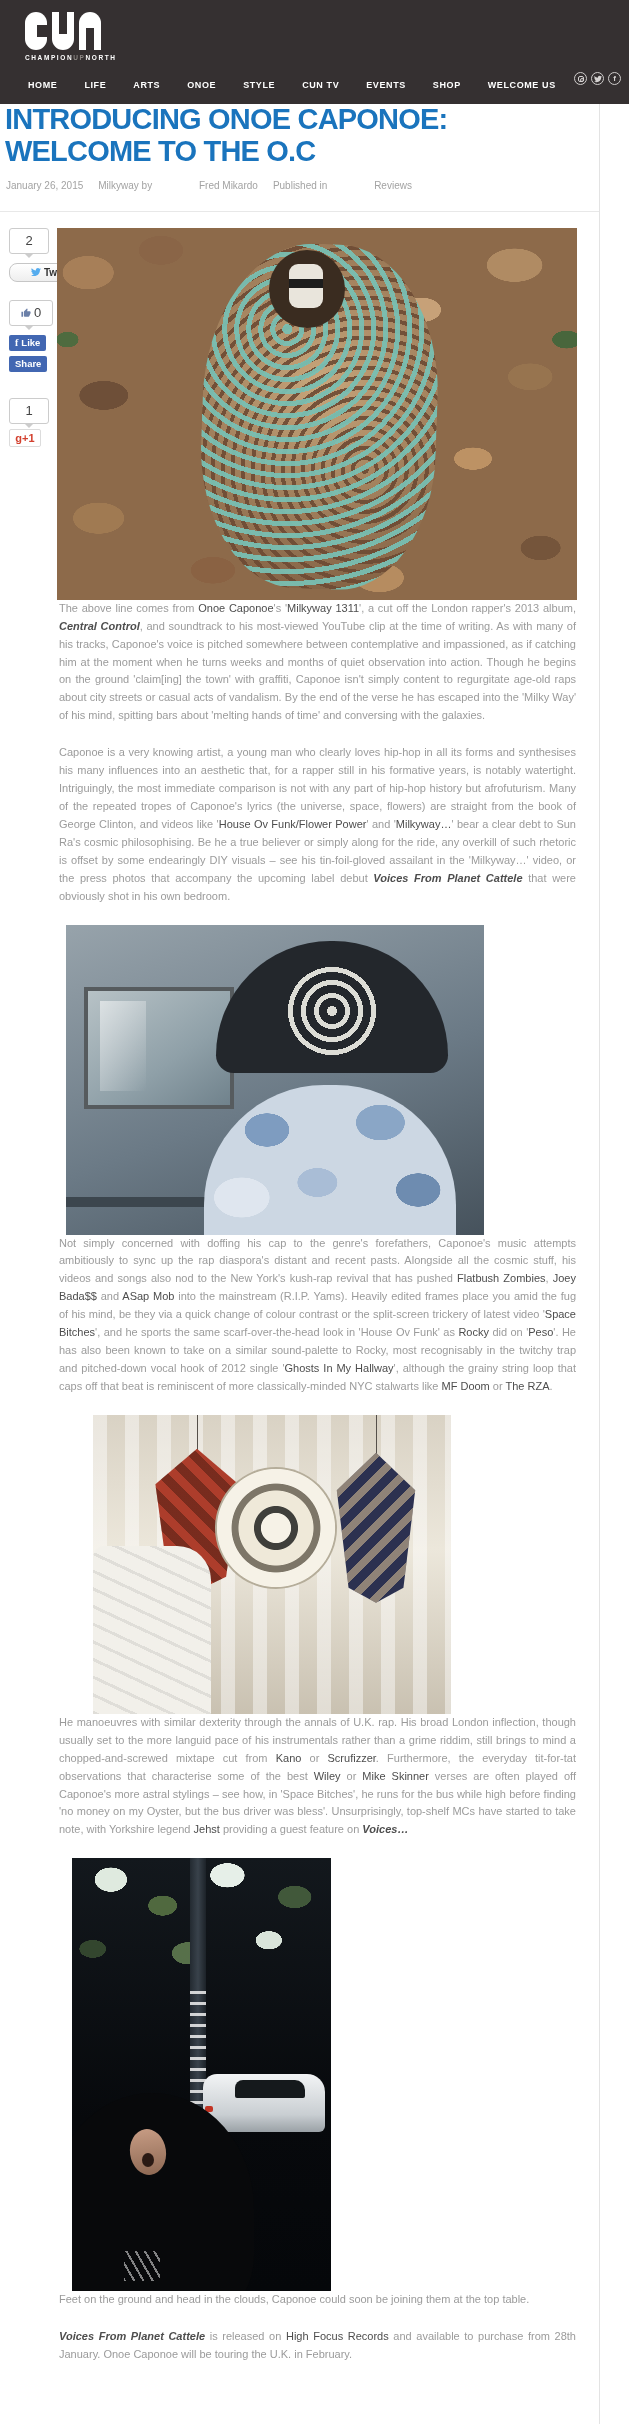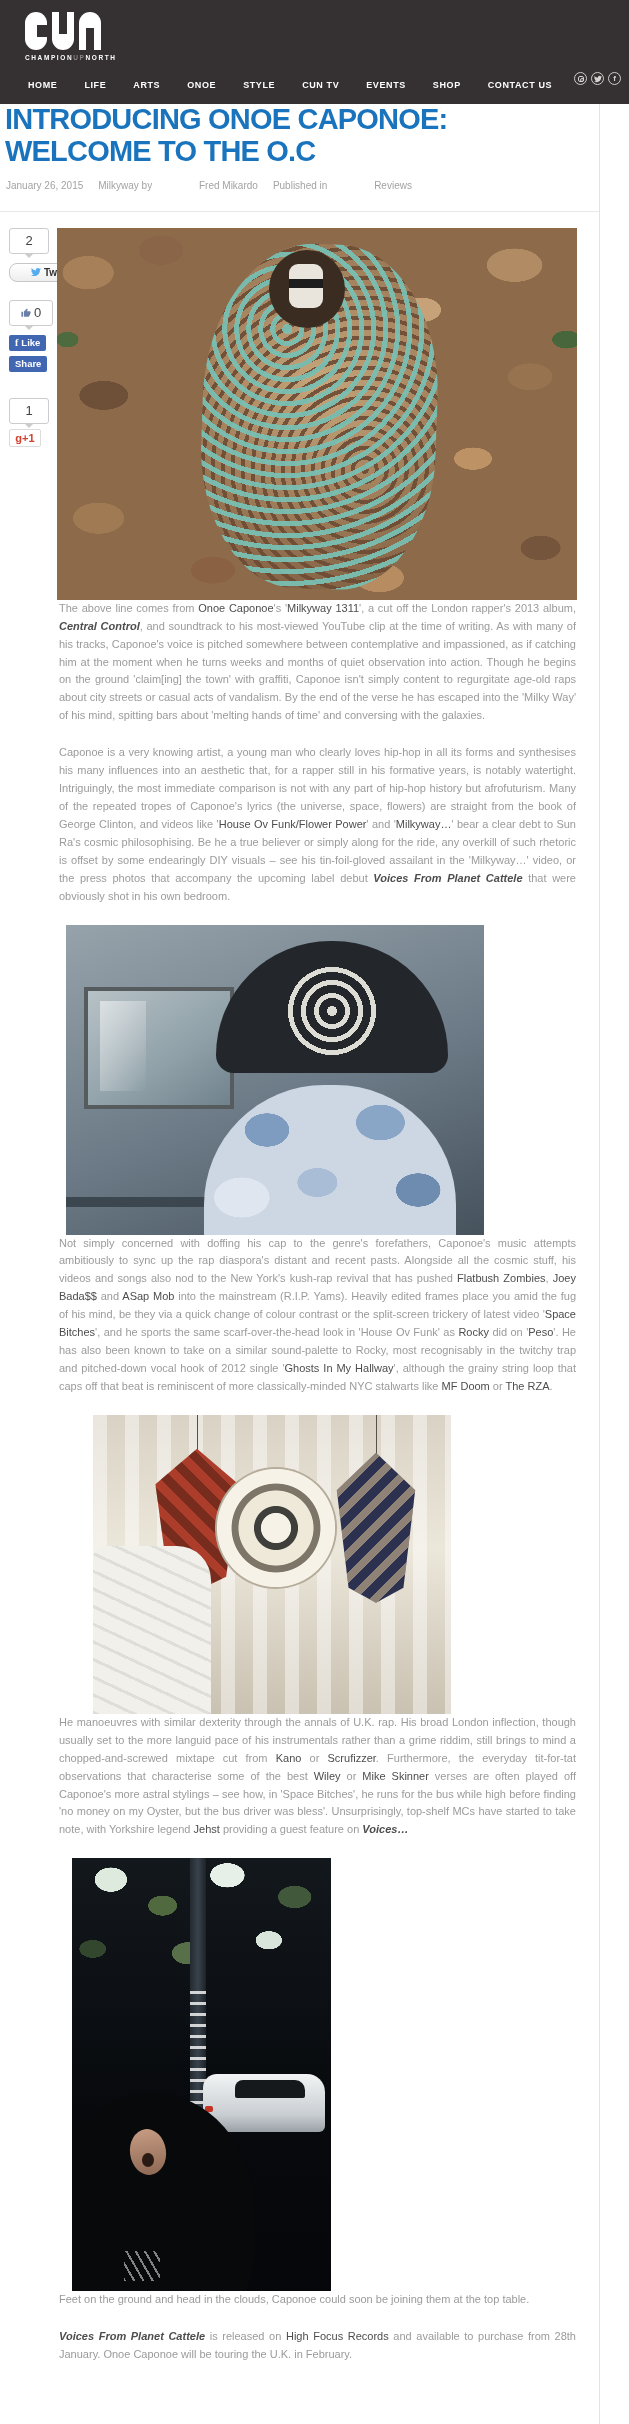--- a/index.html
+++ b/index.html
@@ -172,21 +172,21 @@
     </div>
     <nav class="nav-row">
       <a>HOME</a>
       <a>LIFE</a>
       <a>ARTS</a>
       <a>ONOE</a>
       <a>STYLE</a>
       <a>CUN TV</a>
       <a>EVENTS</a>
       <a>SHOP</a>
-      <a>CONTACT US</a>
+      <a>WELCOME US</a>
       <div class="nav-social">
         <span class="soc">
             <span class="ig-box"></span>
           </span>
         <span class="soc">
           <svg width="8" height="8" viewBox="0 0 24 24" fill="#d6d3d2">
               <path d="M23.9 4.6c-.9.4-1.8.7-2.8.8 1-.6 1.8-1.6 2.2-2.7-1 .6-2 1-3.1 1.2-.9-1-2.2-1.6-3.6-1.6-2.7 0-4.9 2.2-4.9 4.9 0 .4 0 .8.1 1.1C7.7 8.1 4.1 6.1 1.6 3.2c-.4.7-.7 1.6-.7 2.5 0 1.7.9 3.2 2.2 4.1-.8 0-1.6-.2-2.2-.6v.1c0 2.4 1.7 4.4 3.9 4.8-.4.1-.8.2-1.3.2-.3 0-.6 0-.9-.1.6 2 2.4 3.4 4.6 3.4-1.7 1.3-3.8 2.1-6.1 2.1-.4 0-.8 0-1.2-.1 2.2 1.4 4.8 2.2 7.6 2.2 9.1 0 14-7.5 14-14v-.6c1-.7 1.8-1.6 2.4-2.6z"></path>
             </svg>
         </span>
         <span class="soc">

